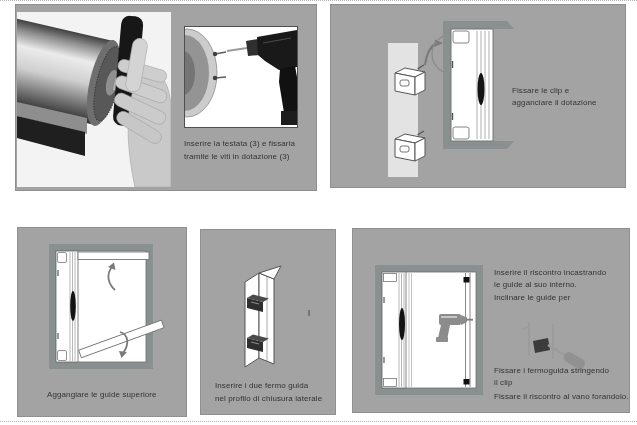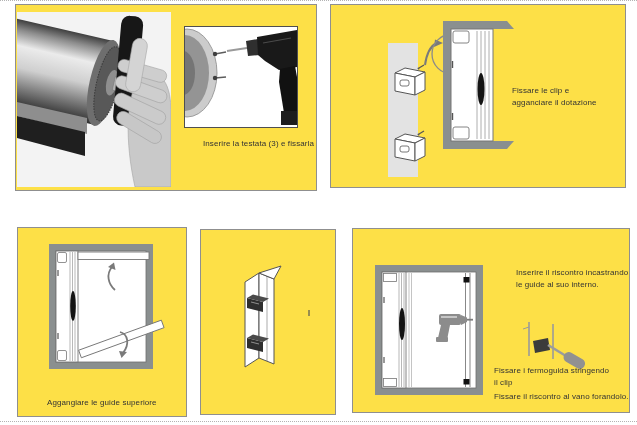--- a/index.html
+++ b/index.html
@@ -1,19 +1,19 @@
 <!DOCTYPE html>
 <html><head>
 <meta charset="utf-8">
 <style>
   html,body{margin:0;padding:0;background:#fff;}
   .page{position:relative;width:637px;height:425px;background:#ffffff;overflow:hidden;
         font-family:"Liberation Sans","DejaVu Sans",sans-serif;color:#3a3a3a;}
   .rule{position:absolute;left:0;width:637px;height:0;border-top:1px dotted #b3b3b3;}
-  .panel{position:absolute;box-sizing:border-box;border:1px solid #8f8f8f;background:#fde047;}
+  .panel{position:absolute;box-sizing:border-box;border:1px solid #8f8f8f;background:#a3a3a3;}
   .cap{position:absolute;font-size:8px;line-height:12.5px;color:#333;white-space:nowrap;letter-spacing:0.1px;}
   .cap div{white-space:nowrap;}
   svg{position:absolute;display:block;}
 </style>
 </head>
 <body>
 
 <div class="page">
 
   <div class="rule" style="top:0;"></div>
@@ -73,22 +73,23 @@
           <line x1="42" y1="24" x2="62" y2="21" stroke="#9a9a9a" stroke-width="1.8"></line>
           <polygon points="61,14 73,12 75,28 63,29" fill="#2f2f2f"></polygon>
           <polygon points="72,10 112,3 112,40 94,43 80,34 73,28" fill="#191919"></polygon>
           <polygon points="95,42 110,39 112,50 112,86 99,86 94,55" fill="#111111"></polygon>
           <rect x="96" y="84" width="16" height="14" fill="#1d1d1d"></rect>
           <line x1="78" y1="16" x2="106" y2="11" stroke="#4b4b4b" stroke-width="1.2"></line>
         </g>
       </svg>
     </div>
 
-    <div class="cap" style="left:187px;top:133px;">
+    <div class="cap" style="left:168px;top:133px;">
       <div>Inserire la testata (3) e fissarla</div>
+      <div>tramite le viti in dotazione (3)</div>
     </div>
   </div>
 
   <div class="panel" style="left:330px;top:4px;width:296px;height:184px;">
     <svg style="left:0;top:0;" width="294" height="182" viewBox="0 0 294 182">
       <defs>
         <g id="clipShape">
           <polygon points="0,8 10,3 30,7 20,12" fill="#ffffff" stroke="#555" stroke-width="1"></polygon>
           <polygon points="0,8 20,12 20,30 0,26" fill="#ffffff" stroke="#555" stroke-width="1"></polygon>
           <polygon points="20,12 30,7 30,25 20,30" fill="#ffffff" stroke="#555" stroke-width="1"></polygon>
@@ -148,21 +149,21 @@
       </g>
       <g>
         <path d="M97,62 C90,56 88,46 94,39" fill="none" stroke="#7a7a7a" stroke-width="1.8"></path>
         <polygon points="90,39 96,34.5 97.5,42" fill="#7a7a7a"></polygon>
       </g>
       <g>
         <path d="M102,104 C110,106 112,116 105,125" fill="none" stroke="#7a7a7a" stroke-width="1.8"></path>
         <polygon points="101,123 109,124 103.5,130" fill="#7a7a7a"></polygon>
       </g>
     </svg>
-    <div class="cap" style="left:29px;top:169px;">
+    <div class="cap" style="left:29px;top:161px;">
       <div>Aggangiare le guide superiore</div>
     </div>
   </div>
 
   <div class="panel" style="left:200px;top:229px;width:136px;height:186px;">
     <svg style="left:0;top:0;" width="134" height="184" viewBox="0 0 134 184">
       <g fill="#ffffff" stroke="#555" stroke-width="1">
         <polygon points="44,52 58,43 58,128 44,137"></polygon>
         <polygon points="58,43 73,49 73,134 58,128"></polygon>
         <polygon points="58,43 80,36 73,49"></polygon>
@@ -173,20 +174,24 @@
         <polygon points="46,68 52,64.5 68,68.5 62,72" fill="#4a4a4a"></polygon>
         <line x1="50" y1="72" x2="58" y2="74" stroke="#9a9a9a" stroke-width="0.9"></line>
       </g>
       <g>
         <polygon points="46,108 62,112 62,122 46,118" fill="#2e2e2e"></polygon>
         <polygon points="46,108 52,104.5 68,108.5 62,112" fill="#4a4a4a"></polygon>
         <line x1="50" y1="112" x2="58" y2="114" stroke="#9a9a9a" stroke-width="0.9"></line>
       </g>
       <line x1="108" y1="80" x2="108" y2="86" stroke="#555" stroke-width="1.2"></line>
     </svg>
+    <div class="cap" style="left:14px;top:150px;">
+      <div>Inserire i due fermo guida</div>
+      <div>nel profilo di chiusura laterale</div>
+    </div>
   </div>
 
   <div class="panel" style="left:352px;top:228px;width:278px;height:185px;">
     <svg style="left:0;top:0;" width="276" height="183" viewBox="0 0 276 183">
       <rect x="22" y="36" width="108" height="130" fill="#8a8f8f"></rect>
       <rect x="29" y="43" width="94" height="116" fill="#ffffff" stroke="#6e6e6e" stroke-width="0.8"></rect>
       <g>
         <rect x="29" y="43" width="24" height="116" fill="#ffffff" stroke="#777" stroke-width="0.9"></rect>
         <rect x="30.5" y="44.5" width="13" height="8" fill="#fff" stroke="#777" stroke-width="0.8"></rect>
         <rect x="30.5" y="149.5" width="13" height="8" fill="#fff" stroke="#777" stroke-width="0.8"></rect>
@@ -219,23 +224,24 @@
         <line x1="200" y1="95" x2="200" y2="130" stroke="#9a9a9a" stroke-width="1.6"></line>
         <polygon points="180,112 195,109 197,121 182,124" fill="#3b3b3b"></polygon>
         <g>
           <line x1="195" y1="116" x2="213" y2="127" stroke="#9c9c9c" stroke-width="2.6"></line>
           <g transform="rotate(30 221 131)">
             <rect x="210" y="126" width="23" height="10.5" rx="5" fill="#919191"></rect>
           </g>
         </g>
       </g>
     </svg>
-    <div class="cap" style="left:141px;top:38px;line-height:12.3px;margin-left:22px;">
+    <div class="cap" style="left:141px;top:38px;line-height:12.3px;">
       <div>Inserire il riscontro incastrando</div>
       <div>le guide al suo interno.</div>
+      <div>Inclinare le guide per</div>
     </div>
     <div class="cap" style="left:141px;top:136px;line-height:12.3px;">
       <div>Fissare i fermoguida stringendo</div>
       <div>il clip</div>
     </div>
     <div class="cap" style="left:141px;top:162px;">
       <div>Fissare il riscontro al vano forandolo.</div>
     </div>
   </div>
 

